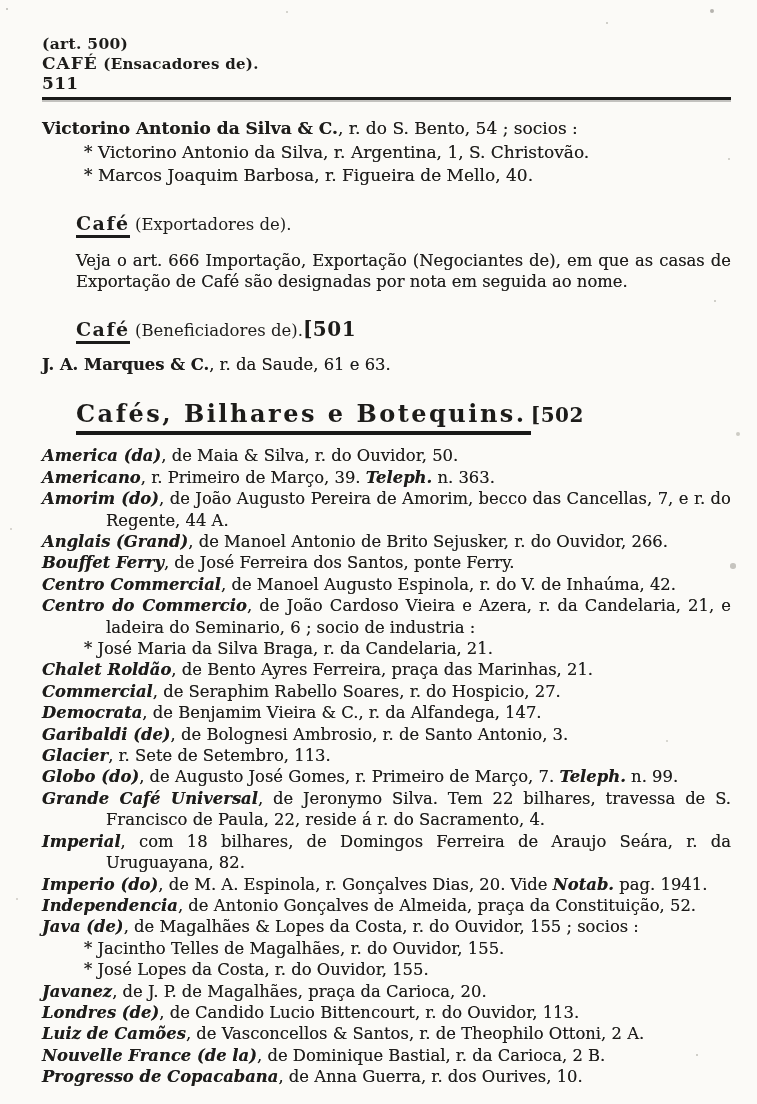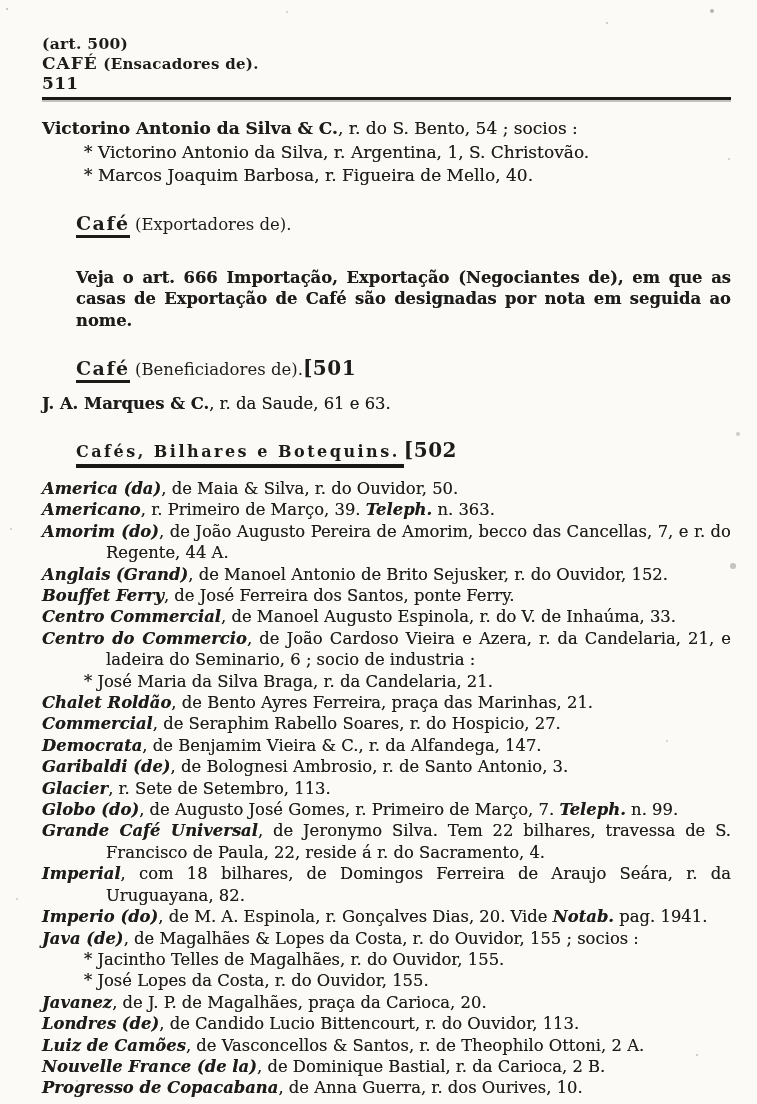--- a/index.html
+++ b/index.html
@@ -42,28 +42,28 @@
   .sec-head .lead-in { margin-left:34px; }
   .word-cafe {
     font-weight:700; font-size:19px; letter-spacing:1.5px;
     border-bottom:3px solid #1b1b1a; padding-bottom:1px;
     display:inline-block;
   }
   .paren { font-size:16.5px; }
   .bracket { font-size:20px; font-weight:700; letter-spacing:.5px; }
 
   .big-title {
-    font-weight:700; font-size:16px; letter-spacing:2.5px;
+    font-weight:700; font-size:24px; letter-spacing:2.5px;
     border-bottom:4px solid #191918; padding:0 4px 3px 0;
     display:inline-block;
   }
 
   .note {
-    margin:19px 0 0 34px; font-size:16.4px; line-height:21.6px;
-    text-align:justify; text-shadow:0 0 .5px rgba(20,20,20,.55);font-weight:bold;
+    margin:2px 0 0 34px; font-size:16.4px; line-height:21.6px;
+    text-align:justify; text-shadow:0 0 .5px rgba(20,20,20,.55);
   }
 
   
   .gap-s { height:10px; } .gap-m { height:17px; } .gap-l { height:24px; }
 
   
   .specks {
     position:absolute; left:6px; top:8px; width:2px; height:2px;
     border-radius:50%; background:#b9b7b2;
     box-shadow: 600px 14px 0 #c2c0ba, 705px 2px 0 1px #b5b3ae, 722px 150px 0 #c6c4be,
@@ -117,34 +117,35 @@
 
   <div class="sec-head">
     <span class="lead-in big-title">Cafés, Bilhares e Botequins.</span>
     <span class="bracket">[502</span>
   </div>
   <div class="gap-s"></div>
   <div>
       <p class="entry"><span class="seg-i">America (da)</span><span>, de Maia &amp; Silva, r. do Ouvidor, 50.</span></p>
       <p class="entry"><span class="seg-i">Americano</span><span>, r. Primeiro de Março, 39. </span><span class="seg-i">Teleph.</span><span> n. 363.</span></p>
       <p class="entry"><span class="seg-i">Amorim (do)</span><span>, de João Augusto Pereira de Amorim, becco das Cancellas, 7, e r. do Regente, 44 A.</span></p>
-      <p class="entry"><span class="seg-i">Anglais (Grand)</span><span>, de Manoel Antonio de Brito Sejusker, r. do Ouvidor, 152.</span></p>
+      <p class="entry"><span class="seg-i">Anglais (Grand)</span><span>, de Manoel Antonio de Brito Sejusker, r. do Ouvidor, 266.</span></p>
       <p class="entry"><span class="seg-i">Bouffet Ferry</span><span>, de José Ferreira dos Santos, ponte Ferry.</span></p>
-      <p class="entry"><span class="seg-i">Centro Commercial</span><span>, de Manoel Augusto Espinola, r. do V. de Inhaúma, 33.</span></p>
+      <p class="entry"><span class="seg-i">Centro Commercial</span><span>, de Manoel Augusto Espinola, r. do V. de Inhaúma, 42.</span></p>
       <p class="entry"><span class="seg-i">Centro do Commercio</span><span>, de João Cardoso Vieira e Azera, r. da Candelaria, 21, e ladeira do Seminario, 6 ; socio de industria :</span></p>
       <p class="entry socio">* José Maria da Silva Braga, r. da Candelaria, 21.</p>
       <p class="entry"><span class="seg-i">Chalet Roldão</span><span>, de Bento Ayres Ferreira, praça das Marinhas, 21.</span></p>
       <p class="entry"><span class="seg-i">Commercial</span><span>, de Seraphim Rabello Soares, r. do Hospicio, 27.</span></p>
       <p class="entry"><span class="seg-i">Democrata</span><span>, de Benjamim Vieira &amp; C., r. da Alfandega, 147.</span></p>
       <p class="entry"><span class="seg-i">Garibaldi (de)</span><span>, de Bolognesi Ambrosio, r. de Santo Antonio, 3.</span></p>
       <p class="entry"><span class="seg-i">Glacier</span><span>, r. Sete de Setembro, 113.</span></p>
       <p class="entry"><span class="seg-i">Globo (do)</span><span>, de Augusto José Gomes, r. Primeiro de Março, 7. </span><span class="seg-i">Teleph.</span><span> n. 99.</span></p>
       <p class="entry"><span class="seg-i">Grande Café Universal</span><span>, de Jeronymo Silva. Tem 22 bilhares, travessa de S. Francisco de Paula, 22, reside á r. do Sacramento, 4.</span></p>
       <p class="entry"><span class="seg-i">Imperial</span><span>, com 18 bilhares, de Domingos Ferreira de Araujo Seára, r. da Uruguayana, 82.</span></p>
       <p class="entry"><span class="seg-i">Imperio (do)</span><span>, de M. A. Espinola, r. Gonçalves Dias, 20. Vide </span><span class="seg-i">Notab.</span><span> pag. 1941.</span></p>
+      <p class="entry"><span class="seg-i">Independencia</span><span>, de Antonio Gonçalves de Almeida, praça da Constituição, 52.</span></p>
       <p class="entry"><span class="seg-i">Java (de)</span><span>, de Magalhães &amp; Lopes da Costa, r. do Ouvidor, 155 ; socios :</span></p>
       <p class="entry socio">* Jacintho Telles de Magalhães, r. do Ouvidor, 155.</p>
       <p class="entry socio">* José Lopes da Costa, r. do Ouvidor, 155.</p>
       <p class="entry"><span class="seg-i">Javanez</span><span>, de J. P. de Magalhães, praça da Carioca, 20.</span></p>
       <p class="entry"><span class="seg-i">Londres (de)</span><span>, de Candido Lucio Bittencourt, r. do Ouvidor, 113.</span></p>
       <p class="entry"><span class="seg-i">Luiz de Camões</span><span>, de Vasconcellos &amp; Santos, r. de Theophilo Ottoni, 2 A.</span></p>
       <p class="entry"><span class="seg-i">Nouvelle France (de la)</span><span>, de Dominique Bastial, r. da Carioca, 2 B.</span></p>
       <p class="entry"><span class="seg-i">Progresso de Copacabana</span><span>, de Anna Guerra, r. dos Ourives, 10.</span></p>
     </div>
 

